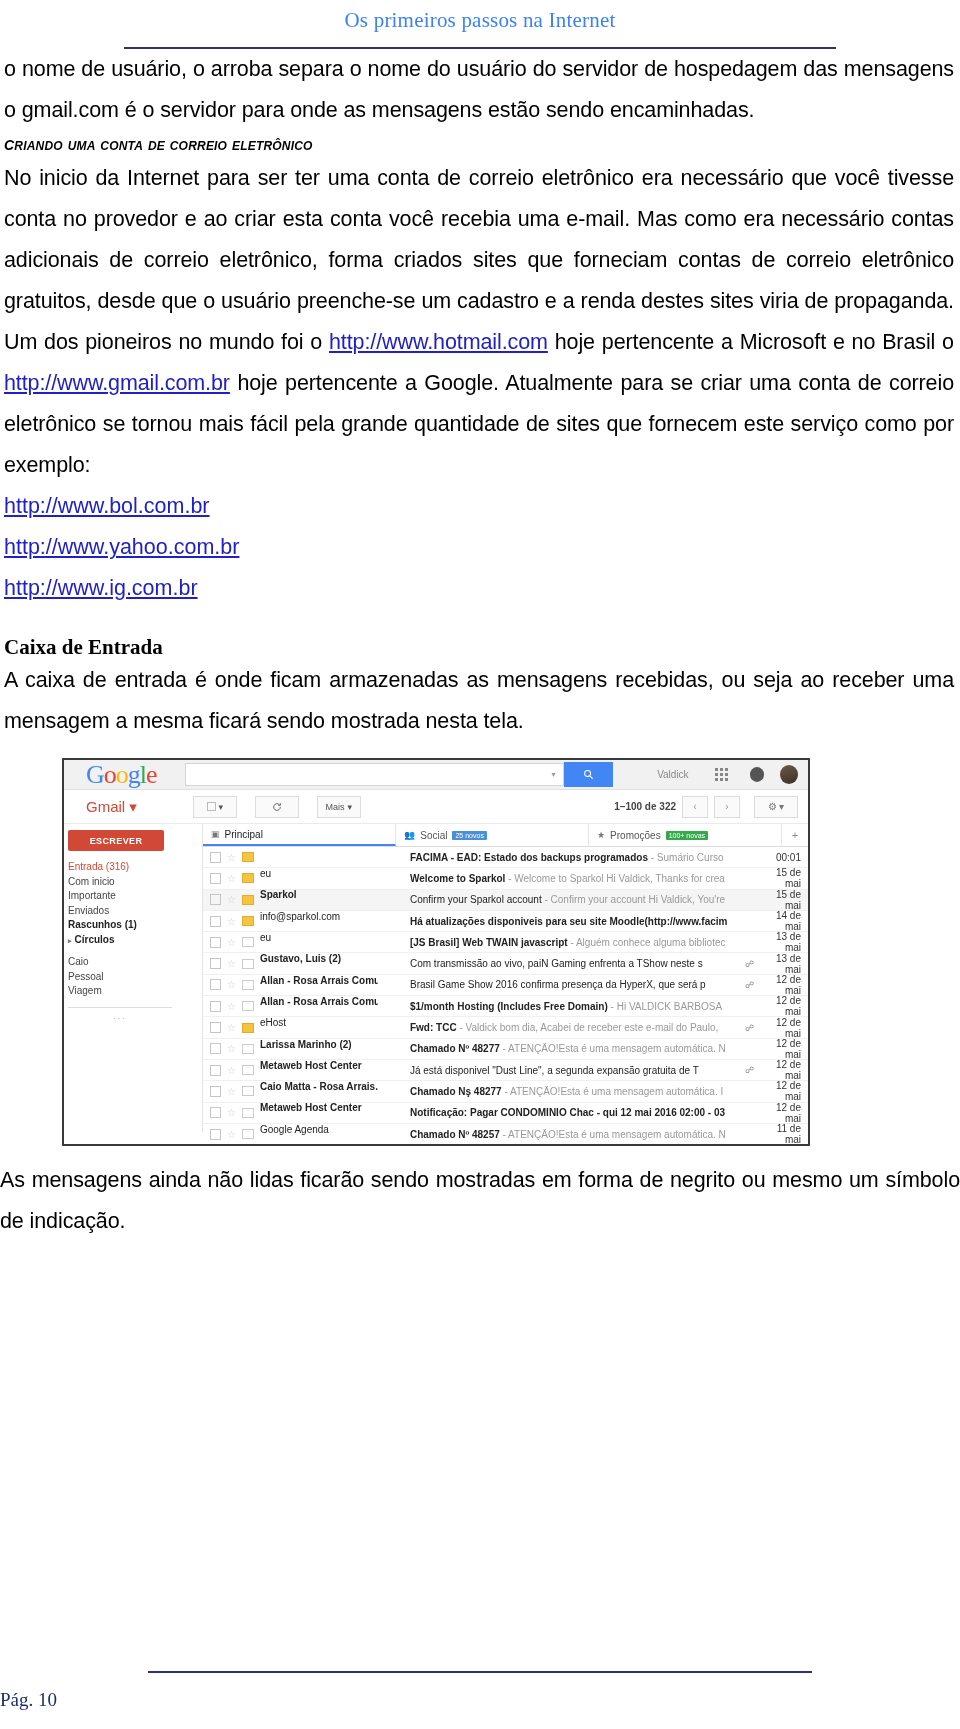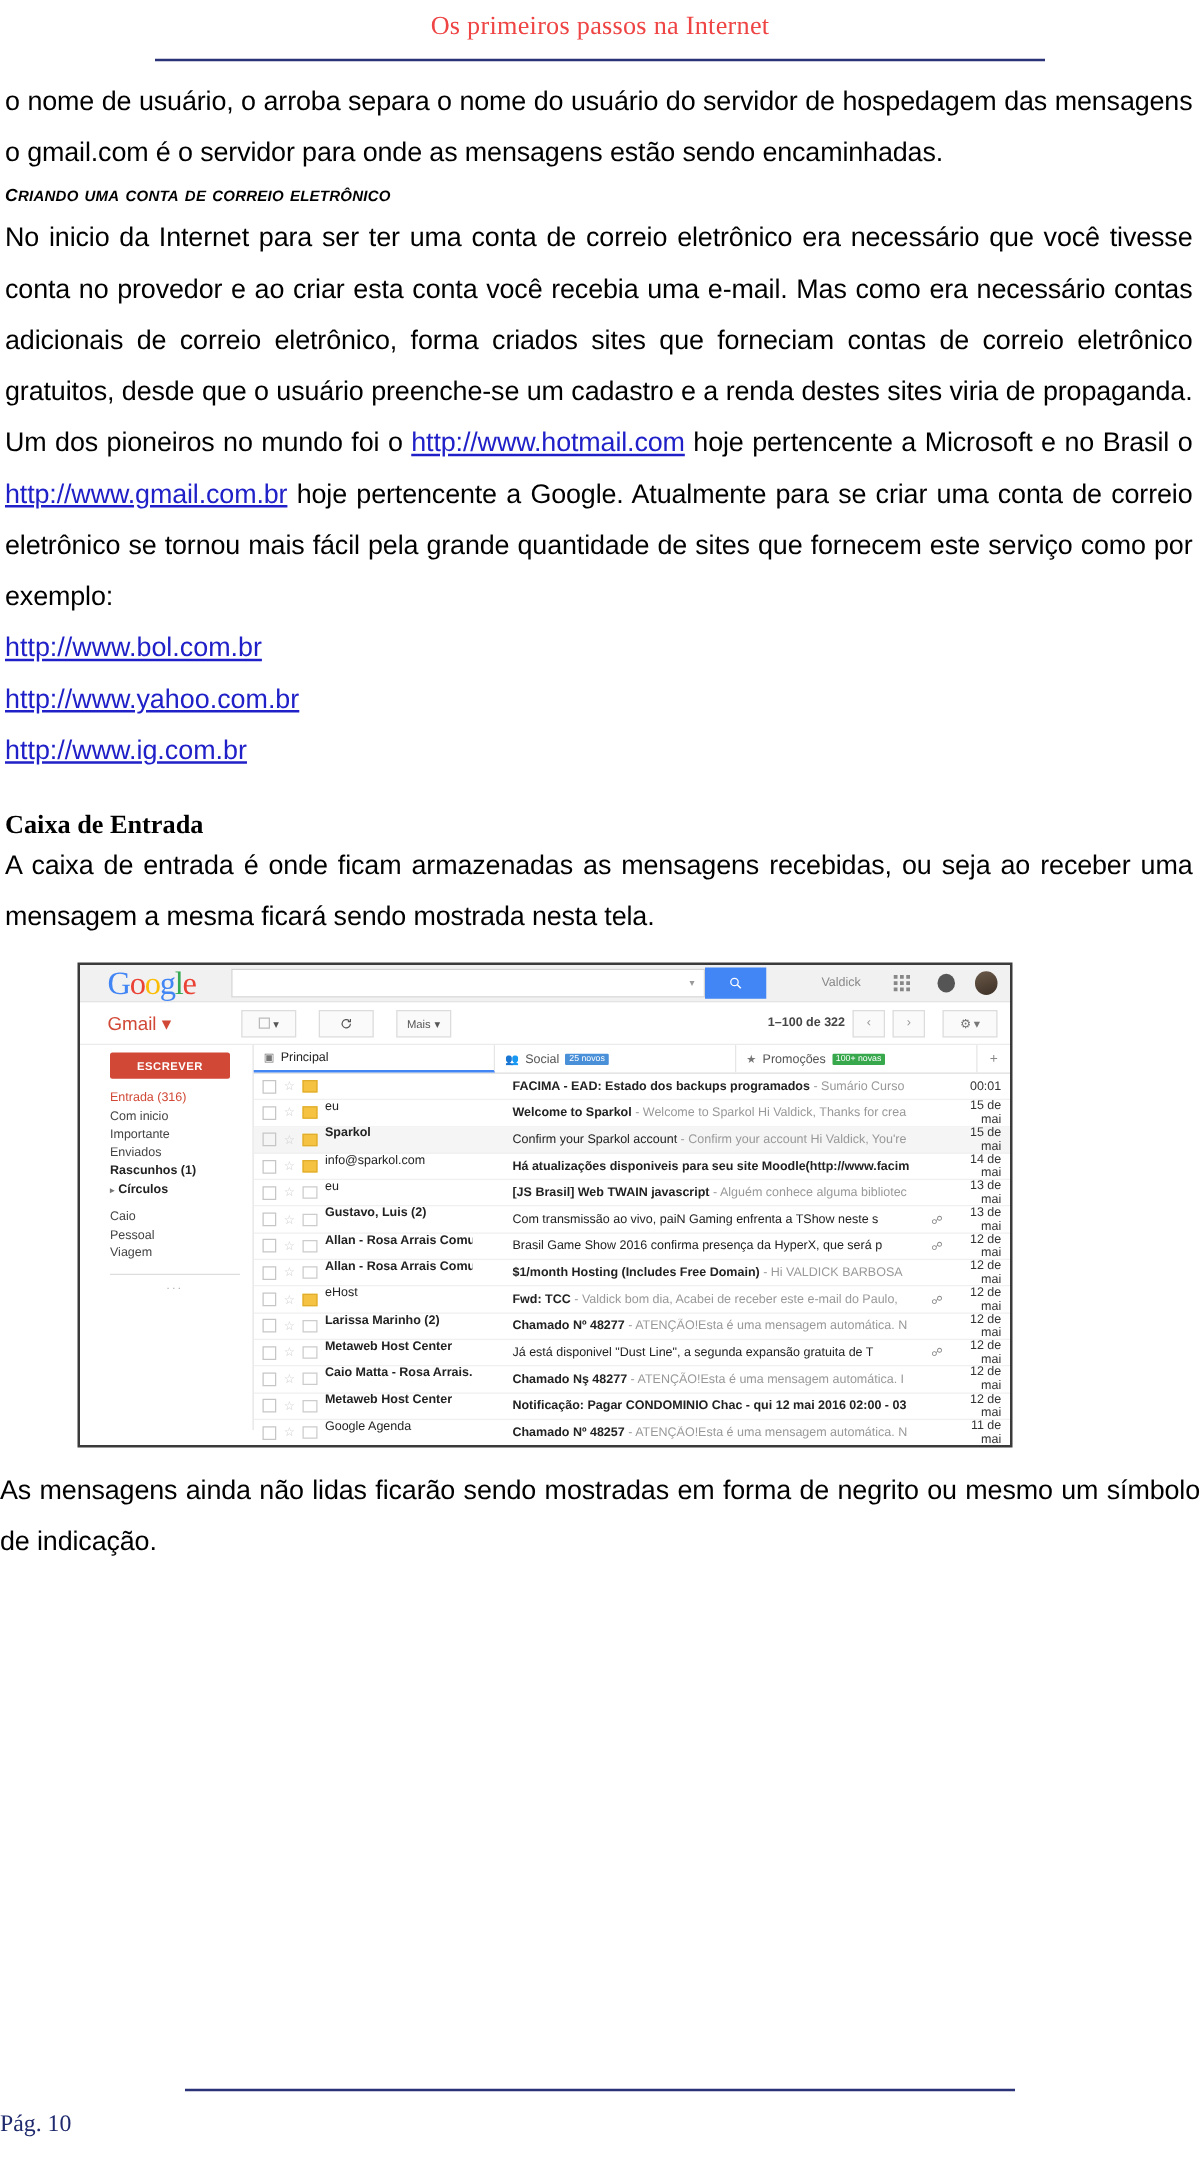--- a/index.html
+++ b/index.html
@@ -17,33 +17,33 @@
   }
 
   
   .page-header {
     padding-top: 8px;
     text-align: center;
   }
   .page-header-title {
     font-family: "Liberation Serif", serif;
     font-size: 21px;
-    color: #ef4444;
+    color: #3b82f6;
     letter-spacing: .2px;
   }
   .header-rule {
     margin: 14px auto 0 auto;
     width: 712px;
     height: 2px;
     background: #2a3378;
   }
 
   
   .content {
-    padding: 12px 6px 0 4px;
+    padding: 0 6px 0 4px;
   }
   p.body {
     font-size: 21.5px;
     line-height: 41px;
     text-align: justify;
     margin: 0;
     letter-spacing: -0.1px;
   }
   .gap-before { margin-top: 34px; }
 
@@ -133,21 +133,21 @@
     color:#555; font-size:9px; gap:3px;
   }
   .tbtn.first { margin-left: 56px; }
   .pagecount { margin-left:auto; font-size:10px; color:#444; font-weight:bold;}
   .navbtn { margin-left:6px; width:24px;height:20px;border:1px solid #dcdcdc;background:#fafafa;
             display:flex;align-items:center;justify-content:center;color:#999;font-size:10px;}
   .gearbtn { margin-left:14px; width:42px;height:20px;border:1px solid #dcdcdc;background:#fafafa;
              display:flex;align-items:center;justify-content:center;color:#777;font-size:10px;gap:2px;}
 
   .shot-body { display:flex; height: 308px; }
-  .shot-side { width: 138px; padding: 6px 0 0 24px; box-sizing:border-box; }
+  .shot-side { width: 138px; padding: 6px 0 0 4px; box-sizing:border-box; }
   .escrever {
     width: 96px; height: 21px; background:#d14836; color:#fff;
     display:flex;align-items:center;justify-content:center;
     font-size:9px; font-weight:bold; letter-spacing:.4px; border-radius:2px;
   }
   .side-list { margin-top: 9px; }
   .side-item { font-size:10px; line-height:14.5px; color:#444; }
   .side-item.sel { color:#d14836; }
   .side-item.bold { font-weight:bold; color:#222; }
   .side-item.circ { font-weight:bold; color:#222; }

